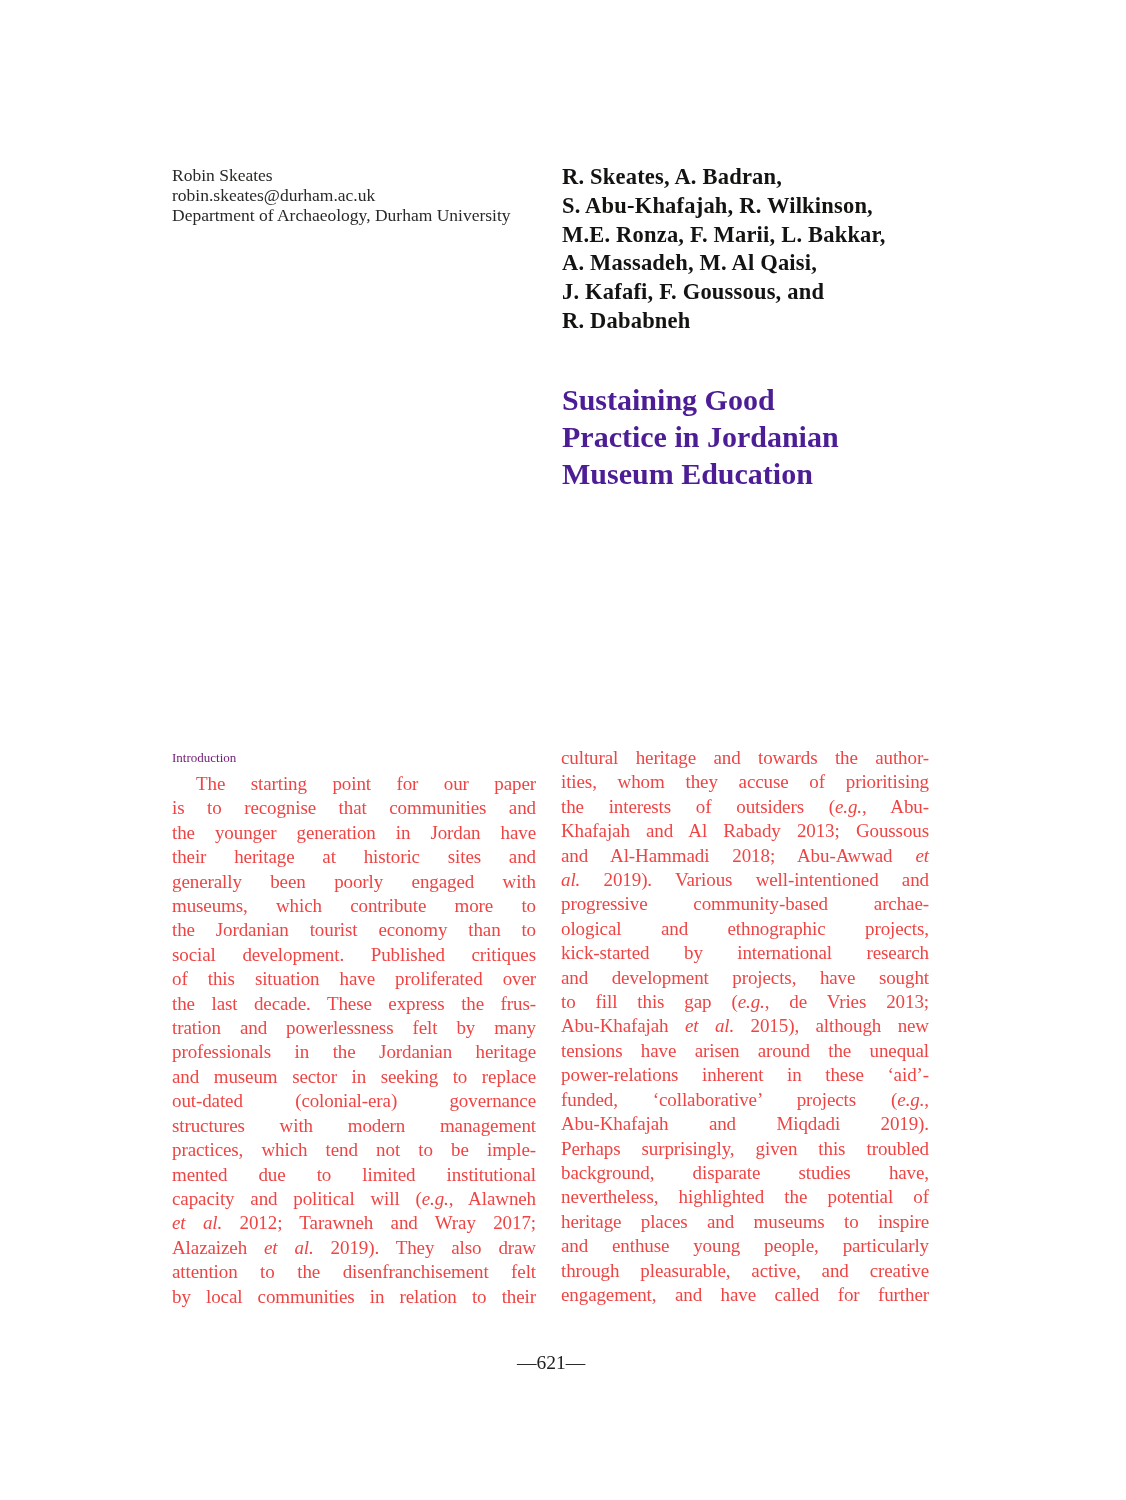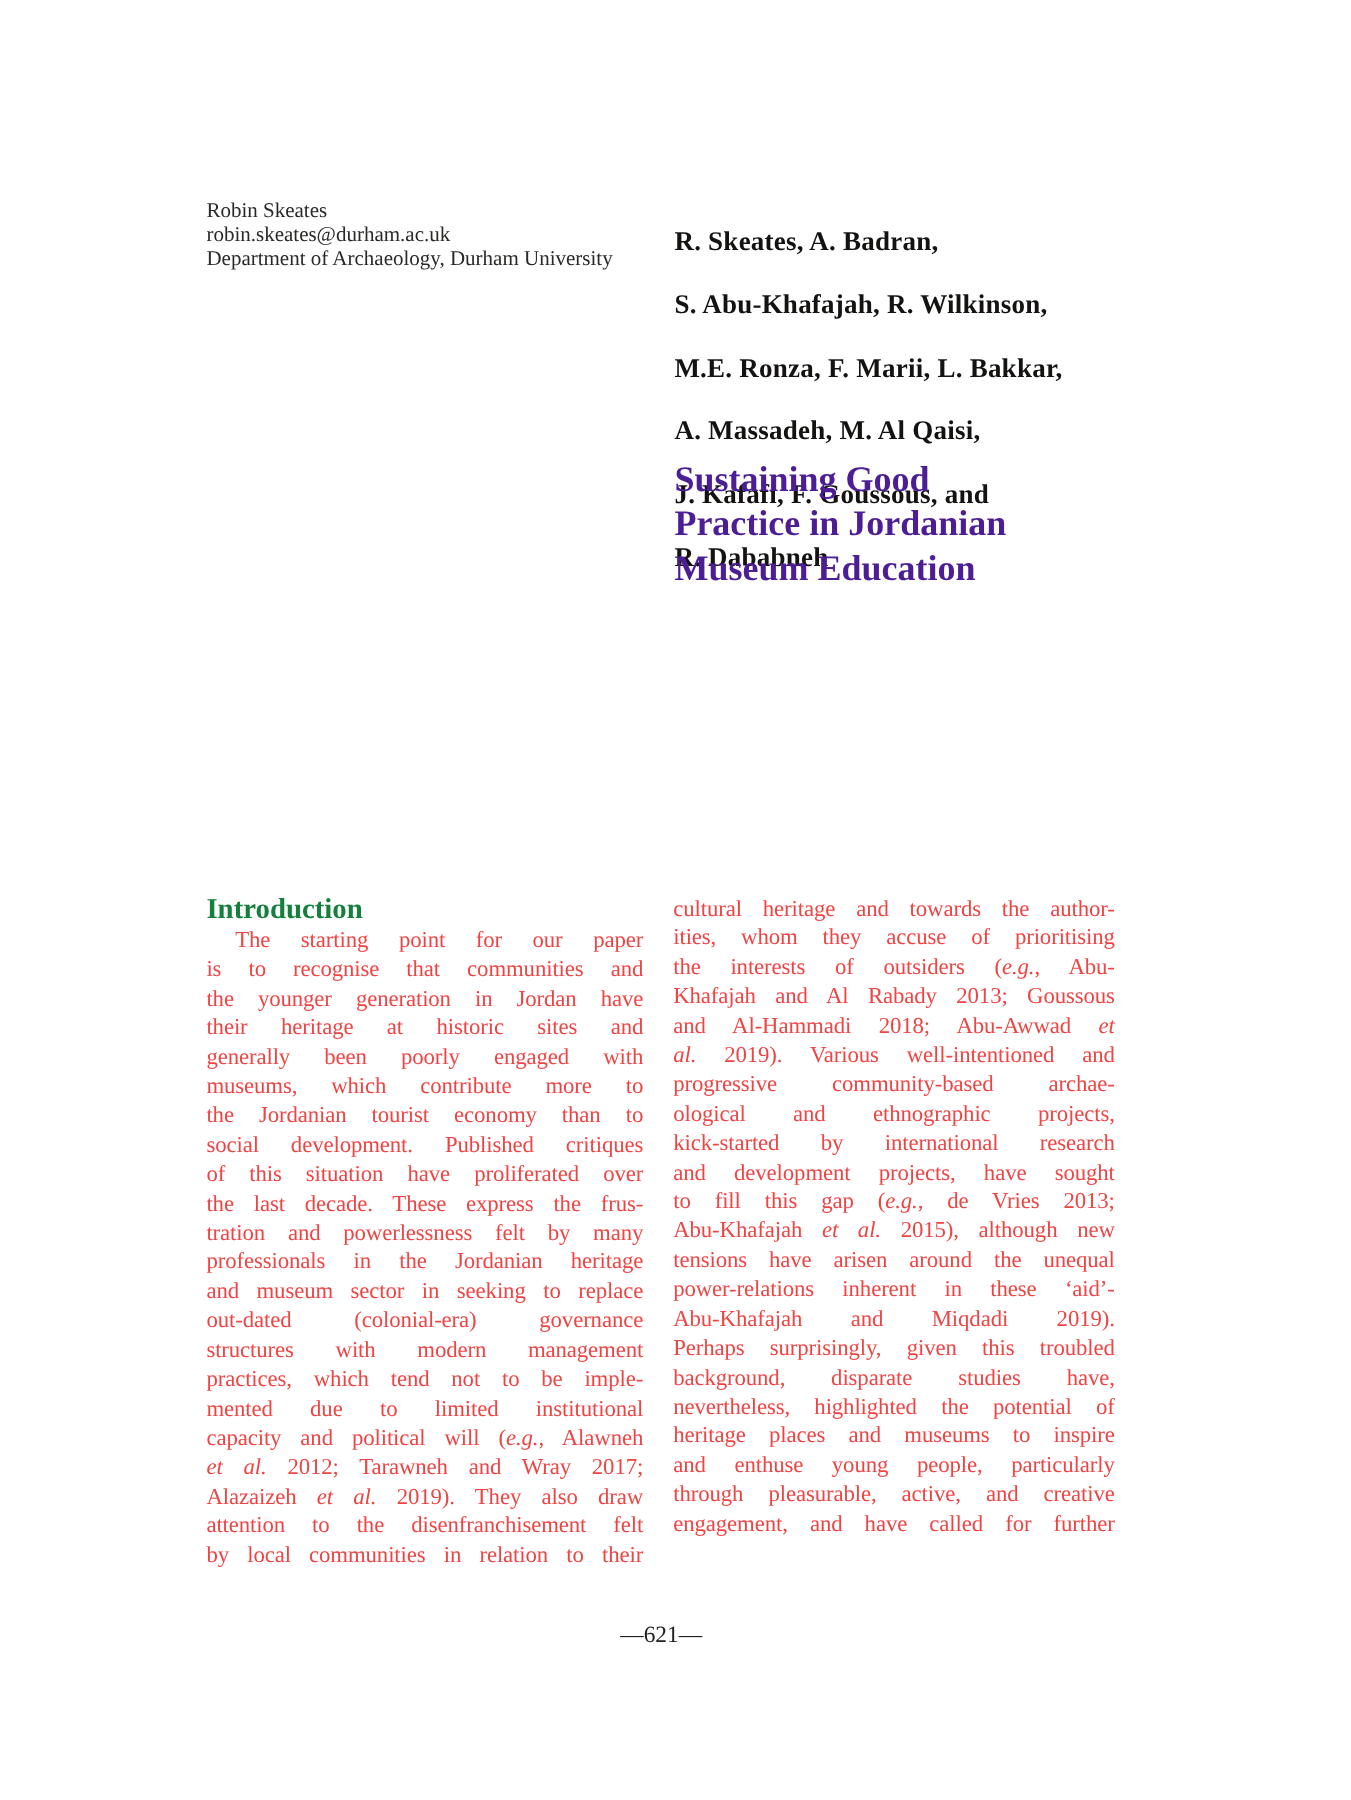--- a/index.html
+++ b/index.html
@@ -30,21 +30,20 @@
     top: 163px;
     width: 420px;
   }
   .author-line {
     font-size: 22.5px;
     line-height: 28.8px;
     font-weight: bold;
     color: #141311;
     text-align: left;
     letter-spacing: 0.2px;
-    margin-top: 24px;
   }
   .title {
     position: absolute;
     left: 562px;
     top: 381px;
     width: 430px;
     margin: 0;
   }
   .title-line {
     font-size: 30px;
@@ -54,24 +53,24 @@
     text-align: left;
   }
   .column {
     position: absolute;
     top: 746px;
   }
   .col-left { left: 172px; width: 364px; }
   .col-right { left: 561px; width: 368px; }
   .section-heading {
     margin: 0 0 1.6px 0;
-    font-size: 24px;
+    font-size: 13px;
     line-height: 24.4px;
-    font-weight: bold;
-    color: #15803d;
+    font-weight: normal;
+    color: #701a75;
     text-align: left;
   }
   .bline {
     font-size: 19px;
     line-height: 24.4px;
     text-align: justify;
     text-align-last: justify;
     letter-spacing: -0.1px;
     white-space: nowrap;
     color: #ef4444;
@@ -149,20 +148,21 @@
       <div class="bline">and Al-Hammadi 2018; Abu-Awwad <i>et</i></div>
       <div class="bline"><i>al.</i> 2019). Various well-intentioned and</div>
       <div class="bline">progressive community-based archae-</div>
       <div class="bline">ological and ethnographic projects,</div>
       <div class="bline">kick-started by international research</div>
       <div class="bline">and development projects, have sought</div>
       <div class="bline">to fill this gap (<i>e.g.</i>, de Vries 2013;</div>
       <div class="bline">Abu-Khafajah <i>et al.</i> 2015), although new</div>
       <div class="bline">tensions have arisen around the unequal</div>
       <div class="bline">power-relations inherent in these ‘aid’-</div>
+      <div class="bline">funded, ‘collaborative’ projects (<i>e.g.</i>,</div>
       <div class="bline">Abu-Khafajah and Miqdadi 2019).</div>
       <div class="bline">Perhaps surprisingly, given this troubled</div>
       <div class="bline">background, disparate studies have,</div>
       <div class="bline">nevertheless, highlighted the potential of</div>
       <div class="bline">heritage places and museums to inspire</div>
       <div class="bline">and enthuse young people, particularly</div>
       <div class="bline">through pleasurable, active, and creative</div>
       <div class="bline">engagement, and have called for further</div>
     </div>
 

